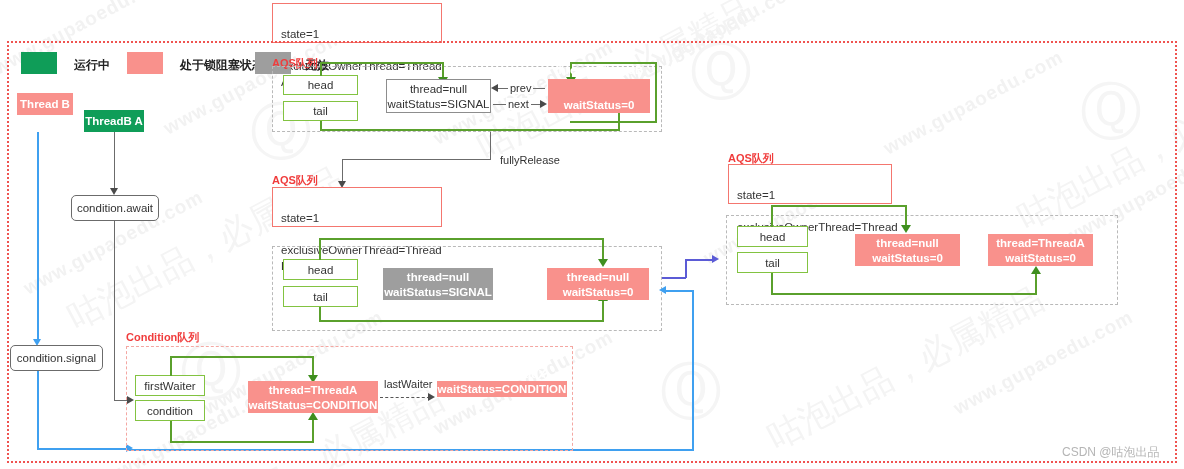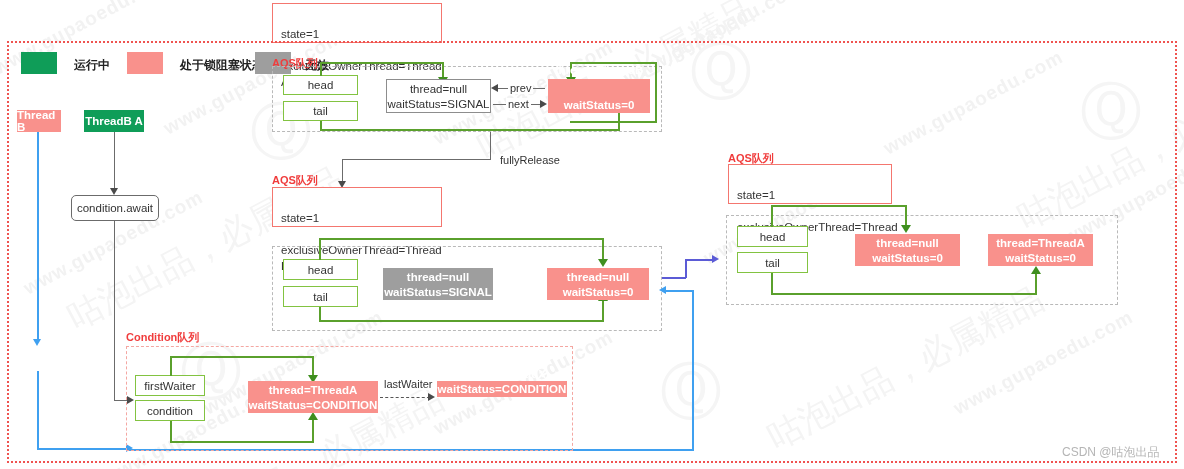--- a/index.html
+++ b/index.html
@@ -125,41 +125,44 @@
 
   <div class="abs legend-sw" style="left:21px;top:52px;background:#0f9d58;"></div>
   <div class="abs legend-txt" style="left:74px;top:57px;">运行中</div>
 
   <div class="abs legend-sw" style="left:127px;top:52px;background:#f9918c;"></div>
   <div class="abs legend-txt" style="left:180px;top:57px;">处于锁阻塞状态</div>
 
   <div class="abs legend-sw" style="left:255px;top:52px;background:#9e9e9e;"></div>
   <div class="abs legend-txt" style="left:305px;top:57px;">无效</div>
 
-  <div class="abs chip chip-pink" style="left:17px;top:110px;width:44px;height:22px;">
+  <div class="abs chip chip-pink" style="left:17px;top:93px;width:56px;height:22px;">
     <span>Thread B</span>
   </div>
   <div class="abs chip chip-green" style="left:84px;top:110px;width:60px;height:22px;">
     <span>ThreadB A</span>
   </div>
 
   <div class="ln v-blue" style="left:37px;top:132px;height:209px;"></div>
   <div class="ar ar-d-blue" style="left:33px;top:339px;"></div>
 
   <div class="ln v-gray" style="left:114px;top:132px;height:57px;"></div>
   <div class="ar ar-d-gray" style="left:110px;top:188px;"></div>
 
   <div class="abs rbox" style="left:71px;top:195px;width:88px;height:26px;">
     <span>condition.await</span>
   </div>
 
   <div class="ln v-gray" style="left:114px;top:221px;height:180px;"></div>
   <div class="ln h-gray" style="left:114px;top:400px;width:14px;"></div>
   <div class="ar ar-r-gray" style="left:127px;top:396px;"></div>
 
+  <div class="abs rbox" style="left:10px;top:345px;width:93px;height:26px;">
+    <span>condition.signal</span>
+  </div>
 
   <div class="ln v-blue" style="left:37px;top:371px;height:78px;"></div>
   <div class="ln h-blue" style="left:37px;top:448px;width:90px;"></div>
   <div class="ar ar-r-blue" style="left:126px;top:444px;"></div>
 
   <div class="qtitle" style="left:272px;top:56px;">AQS队列</div>
 
   <div class="abs dashbox" style="left:272px;top:66px;width:390px;height:66px;"></div>
 
   <div class="abs gcell" style="left:283px;top:75px;width:75px;height:20px;">

